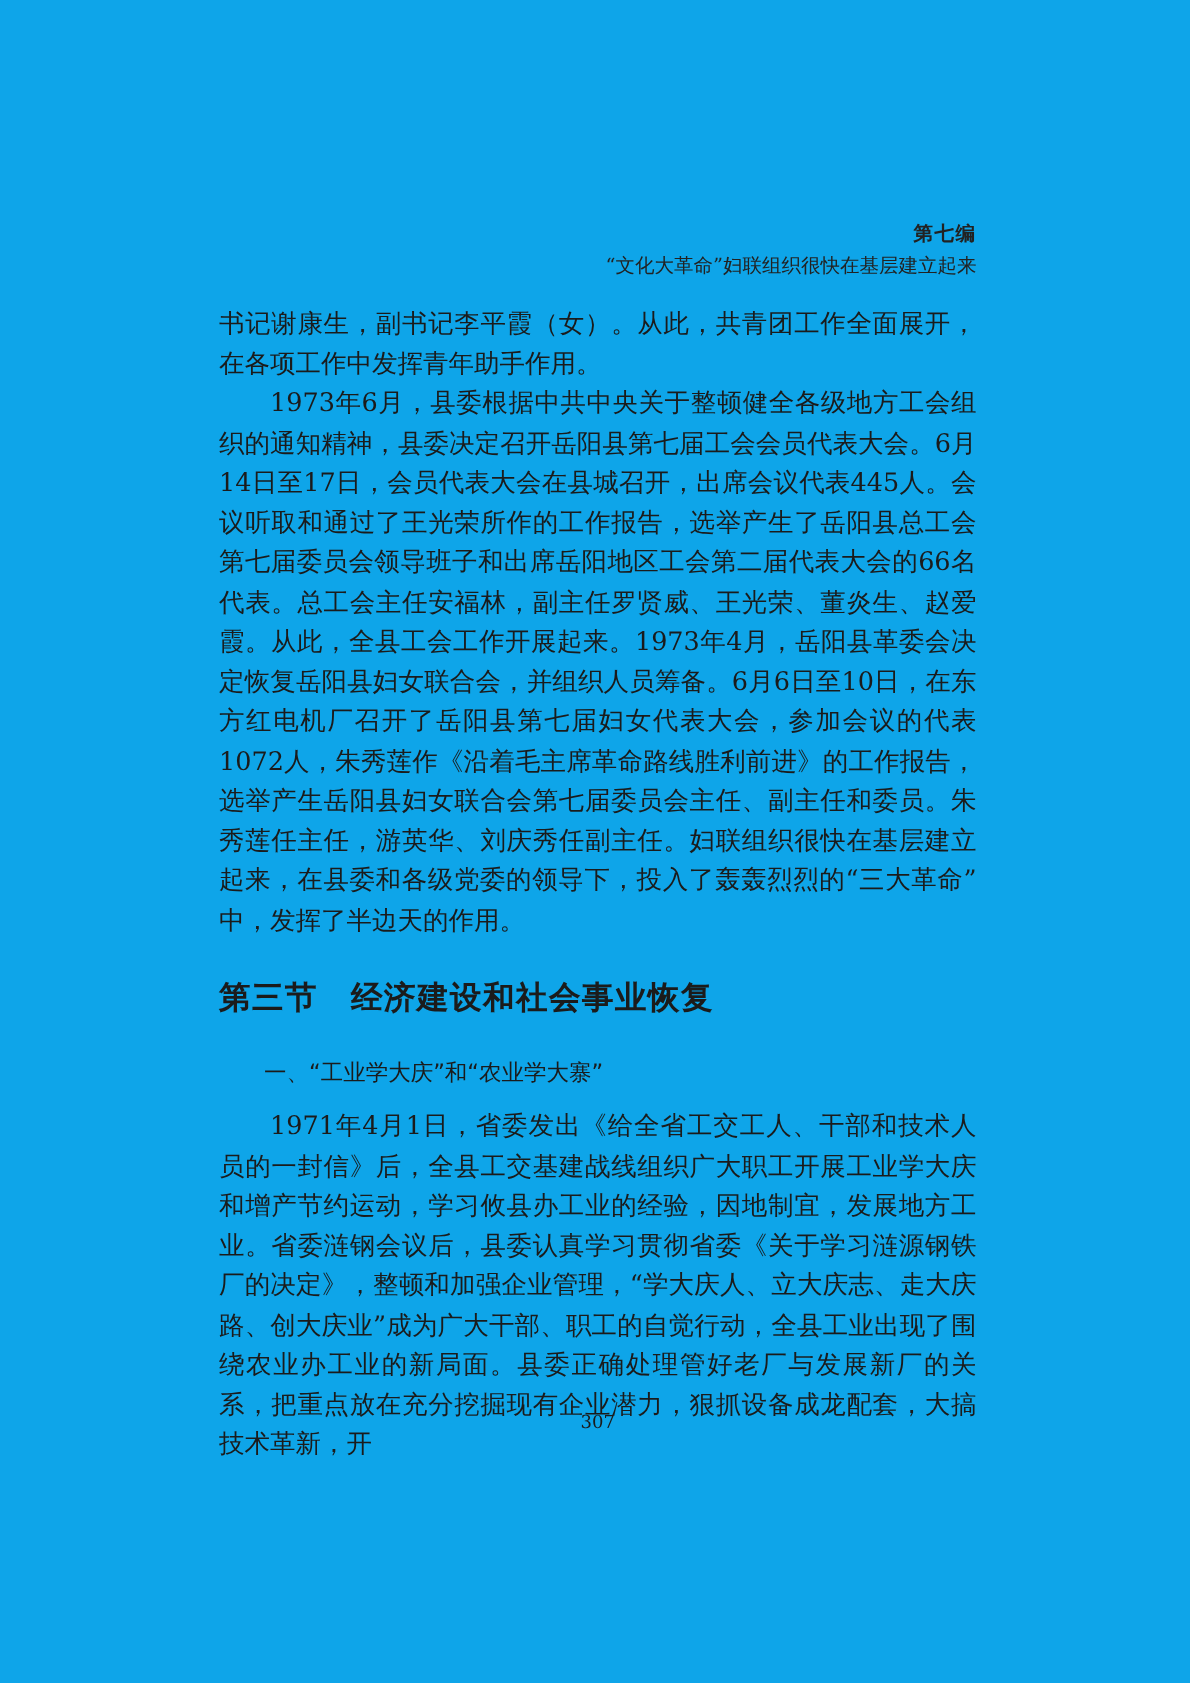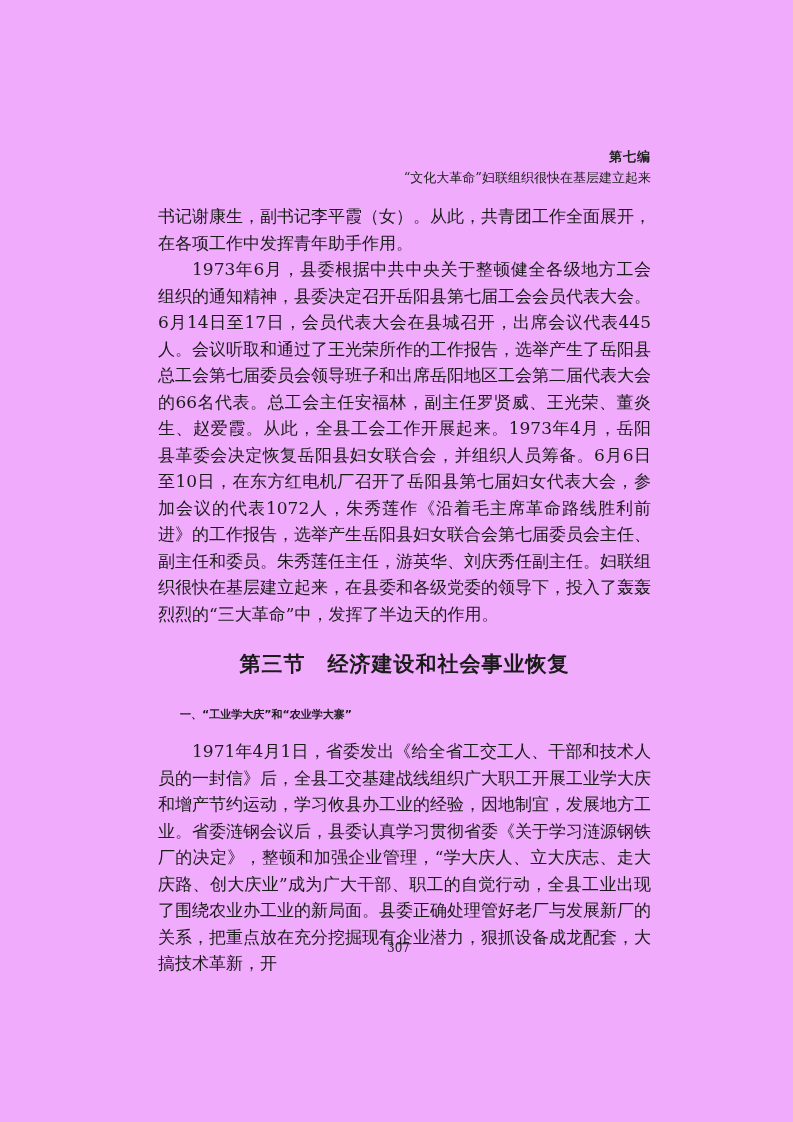--- a/index.html
+++ b/index.html
@@ -5,21 +5,21 @@
 <style>
   html, body {
     margin: 0;
     padding: 0;
     background: #ffffff;
   }
   .page {
     position: relative;
     width: 793px;
     height: 1122px;
-    background: #f0abfc;
+    background: #0ea5e9;
     overflow: hidden;
     color: #1b1b1b;
     font-family: "DejaVu Serif", "Liberation Serif", serif;
   }
   .content {
     position: absolute;
     left: 146px;
     top: 146px;
     width: 505px;
   }
@@ -35,41 +35,40 @@
     letter-spacing: 1px;
   }
   .header-chapter {
     font-weight: normal;
   }
   .page-body {
     font-size: 17px;
     line-height: 26.5px;
     text-align: justify;
     text-justify: inter-ideograph;
-    margin-left: 12px;
   }
   .para {
     text-indent: 2em;
     margin: 0;
   }
   .para.continuation {
     text-indent: 0;
   }
   .section-title {
-    font-family: Liberation Mono, monospace;
+    font-family: Liberation Sans, sans-serif;
     font-weight: bold;
     font-size: 21px;
-    text-align: center;
+    text-align: left;
     letter-spacing: 1px;
     margin: 26px 0 22px 0;
   }
   .subsection-title {
     font-family: "DejaVu Sans", "Liberation Sans", sans-serif;
-    font-weight: bold;
-    font-size: 11px;
+    font-weight: normal;
+    font-size: 15px;
     text-indent: 2em;
     margin: 0 0 10px 0;
   }
   .page-number {
     position: absolute;
     left: 146px;
     top: 941px;
     width: 505px;
     text-align: center;
     font-size: 12px;

